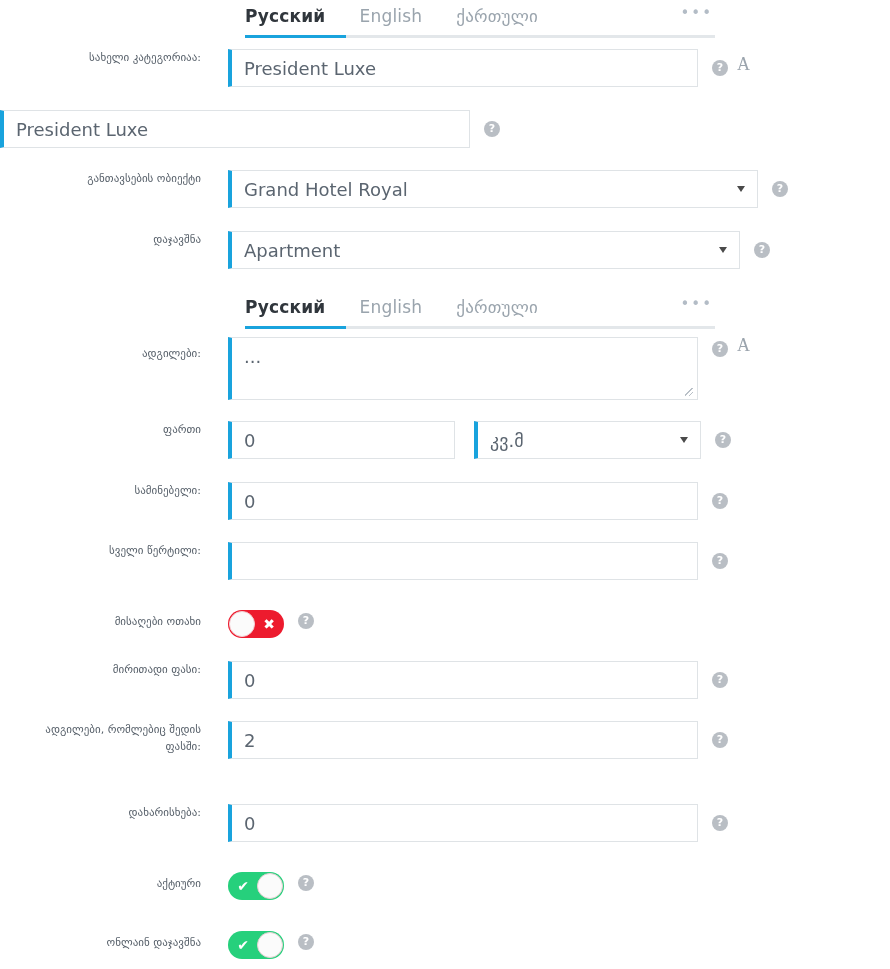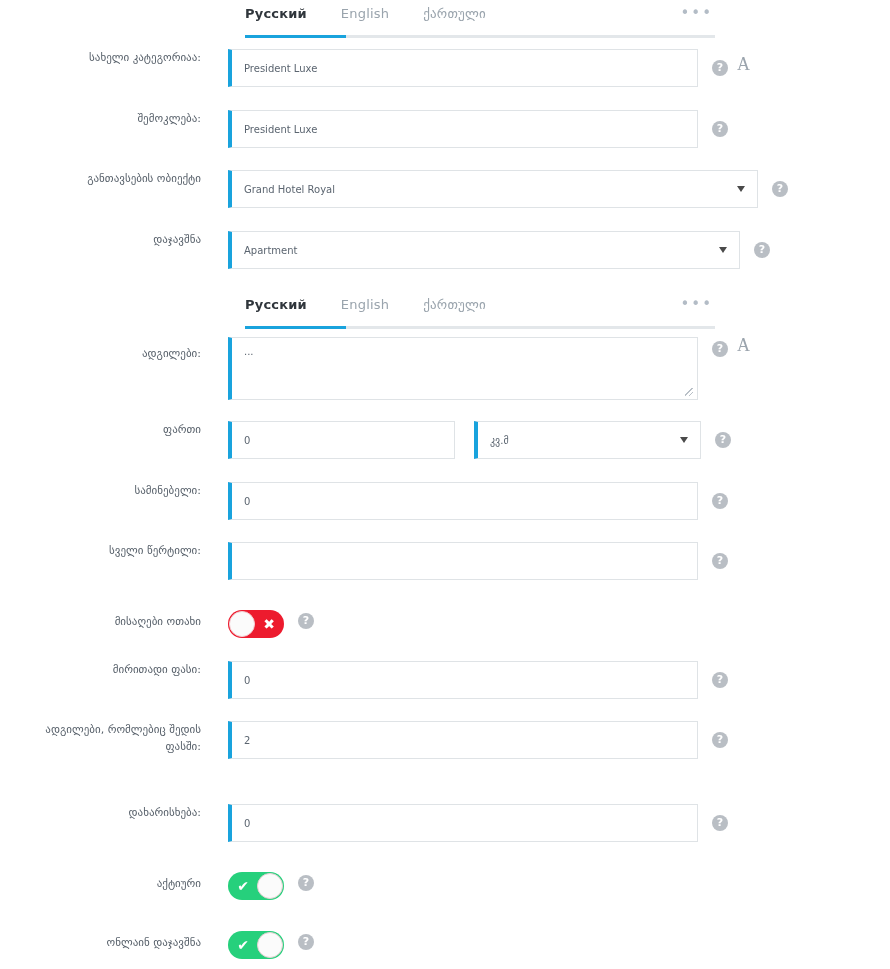--- a/index.html
+++ b/index.html
@@ -25,21 +25,21 @@
     width: 470px;
     height: 36px;
   }
   .tabstrip .tabs {
     display: flex;
     align-items: flex-start;
     height: 30px;
     position: relative;
   }
   .tab {
-    font-size: 13px;
+    font-size: 17px;
     padding: 2px 0 8px 0;
     margin-right: 34px;
     color: #9aa4ad;
     cursor: pointer;
     white-space: nowrap;
     letter-spacing: .2px;
   }
   .tab.active {
     color: #30363c;
     font-weight: bold;
@@ -93,21 +93,21 @@
   .field {
     position: relative;
     box-sizing: border-box;
     border: 1px solid #dfe3e6;
     border-left: 4px solid #19a3dd;
     background: #ffffff;
     height: 38px;
     display: flex;
     align-items: center;
     padding-left: 12px;
-    font-size: 10px;
+    font-size: 18px;
     color: #5b6570;
   }
   .field.textarea {
     height: 63px;
     align-items: flex-start;
     padding-top: 8px;
   }
   .caret {
     position: absolute;
     right: 12px;
@@ -223,21 +223,20 @@
   <div class="row" style="top:49px;">
     <div class="lbl">სახელი კატეგორიაა:</div>
     <div class="ctrl-wrap">
       <div class="field" style="width:470px;">President Luxe</div>
       <div class="help">?</div>
       <div class="aicon">A</div>
     </div>
   </div>
 
   <div class="row" style="top:110px;">
-    <div class="lbl">შემოკლება:</div>
     <div class="ctrl-wrap">
       <div class="field" style="width:470px;">President Luxe</div>
       <div class="help">?</div>
     </div>
   </div>
 
   <div class="row" style="top:170px;">
     <div class="lbl">განთავსების ობიექტი</div>
     <div class="ctrl-wrap">
       <div class="field" style="width:530px;">

